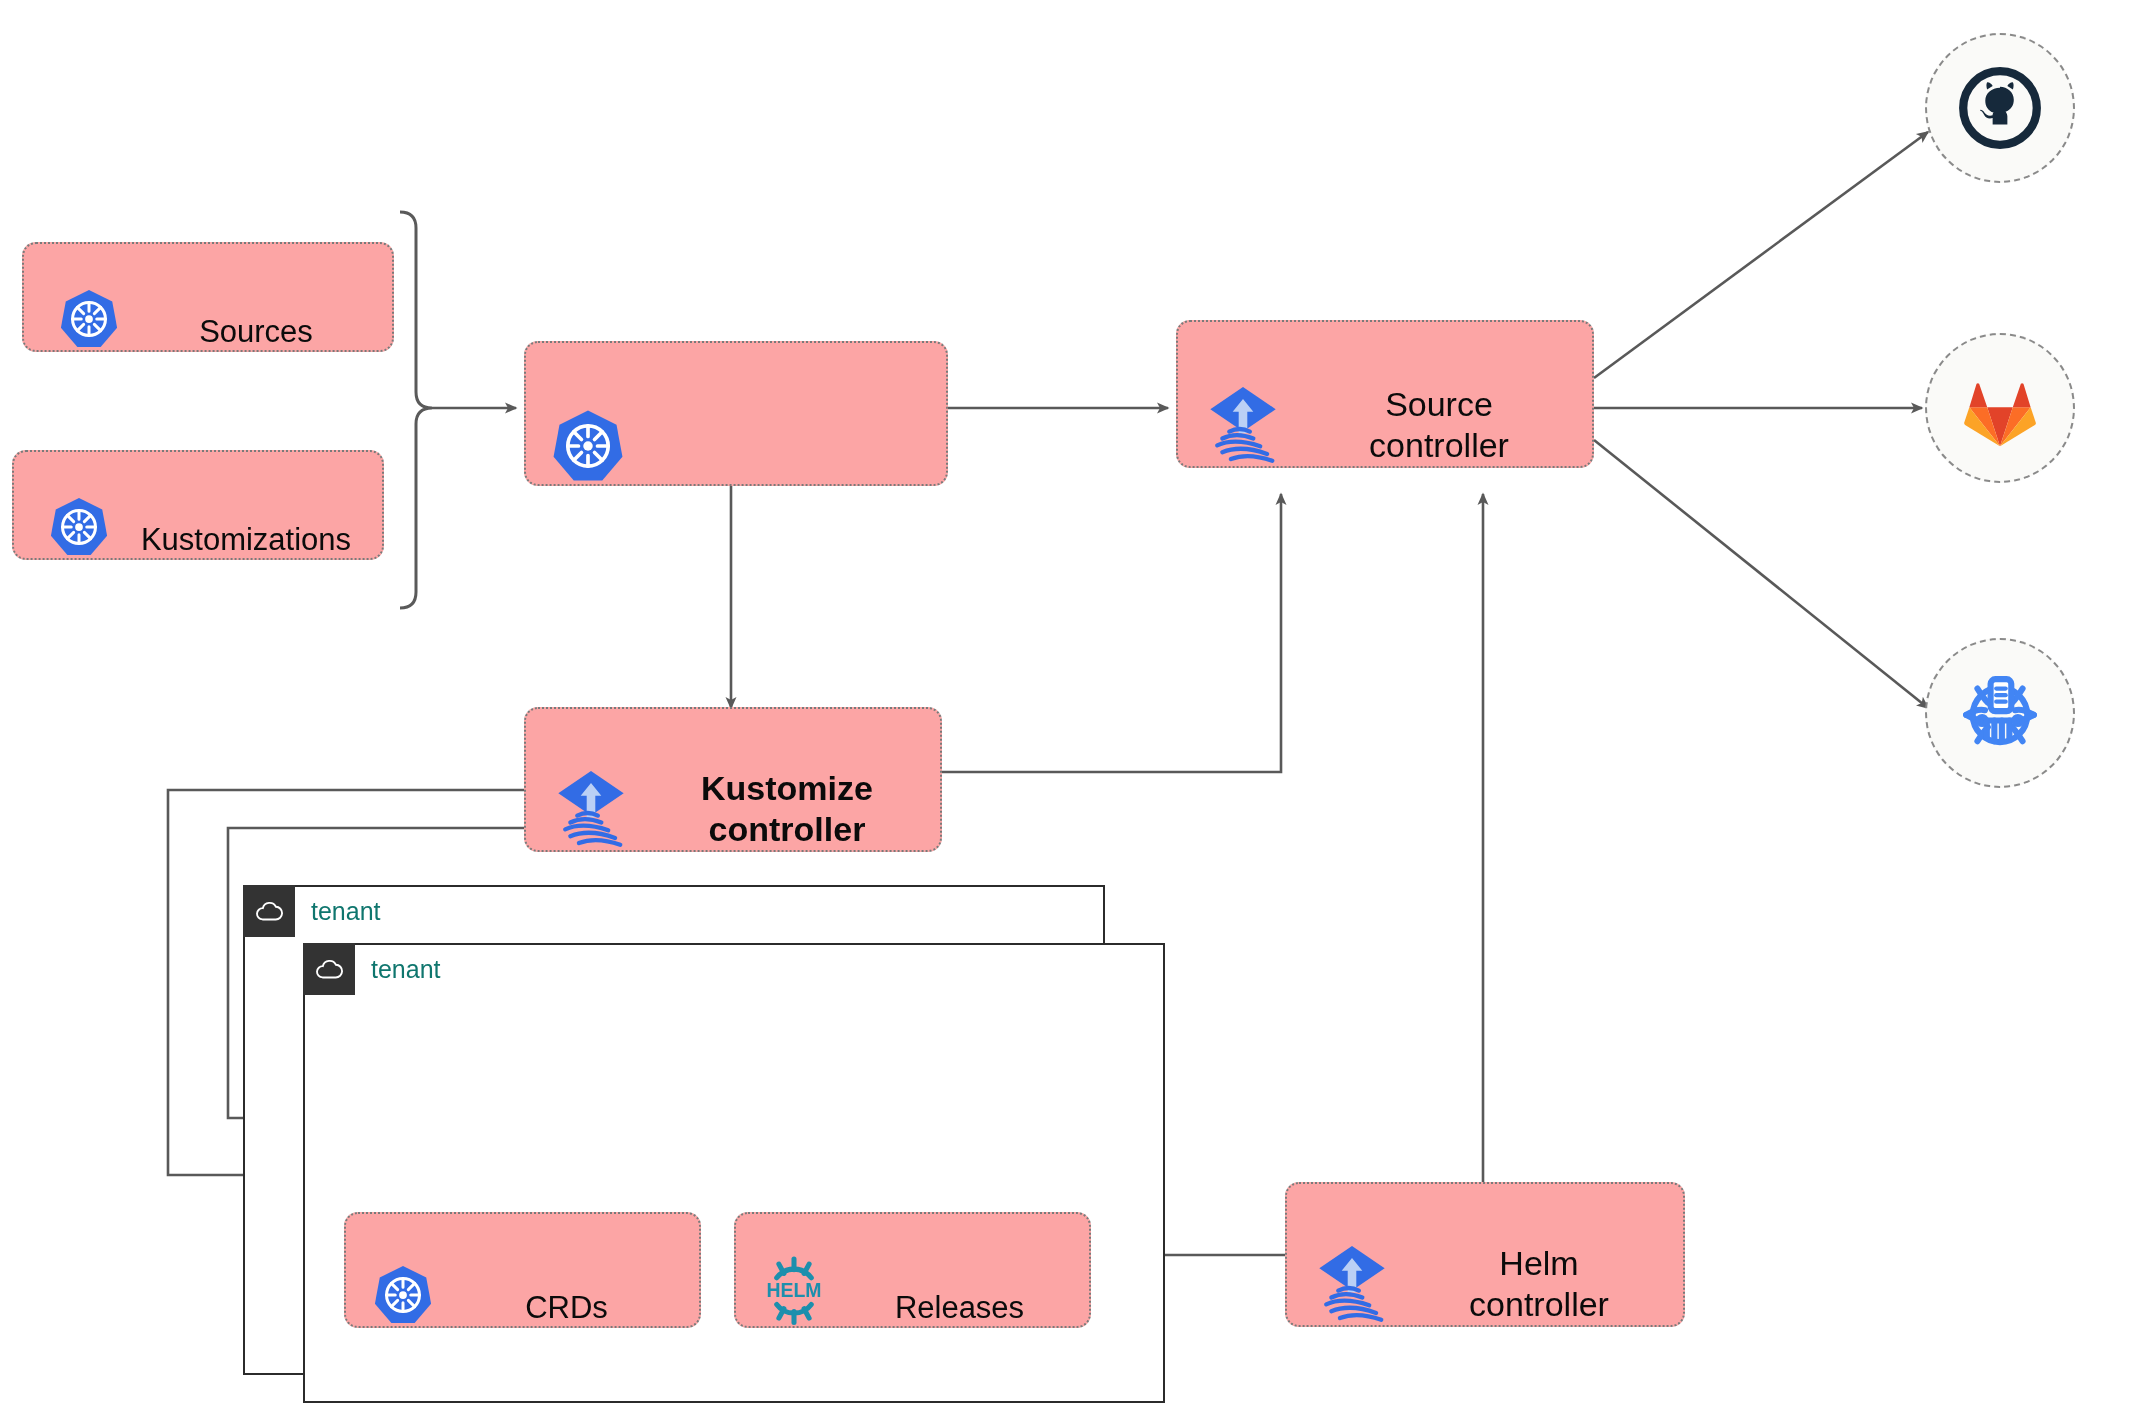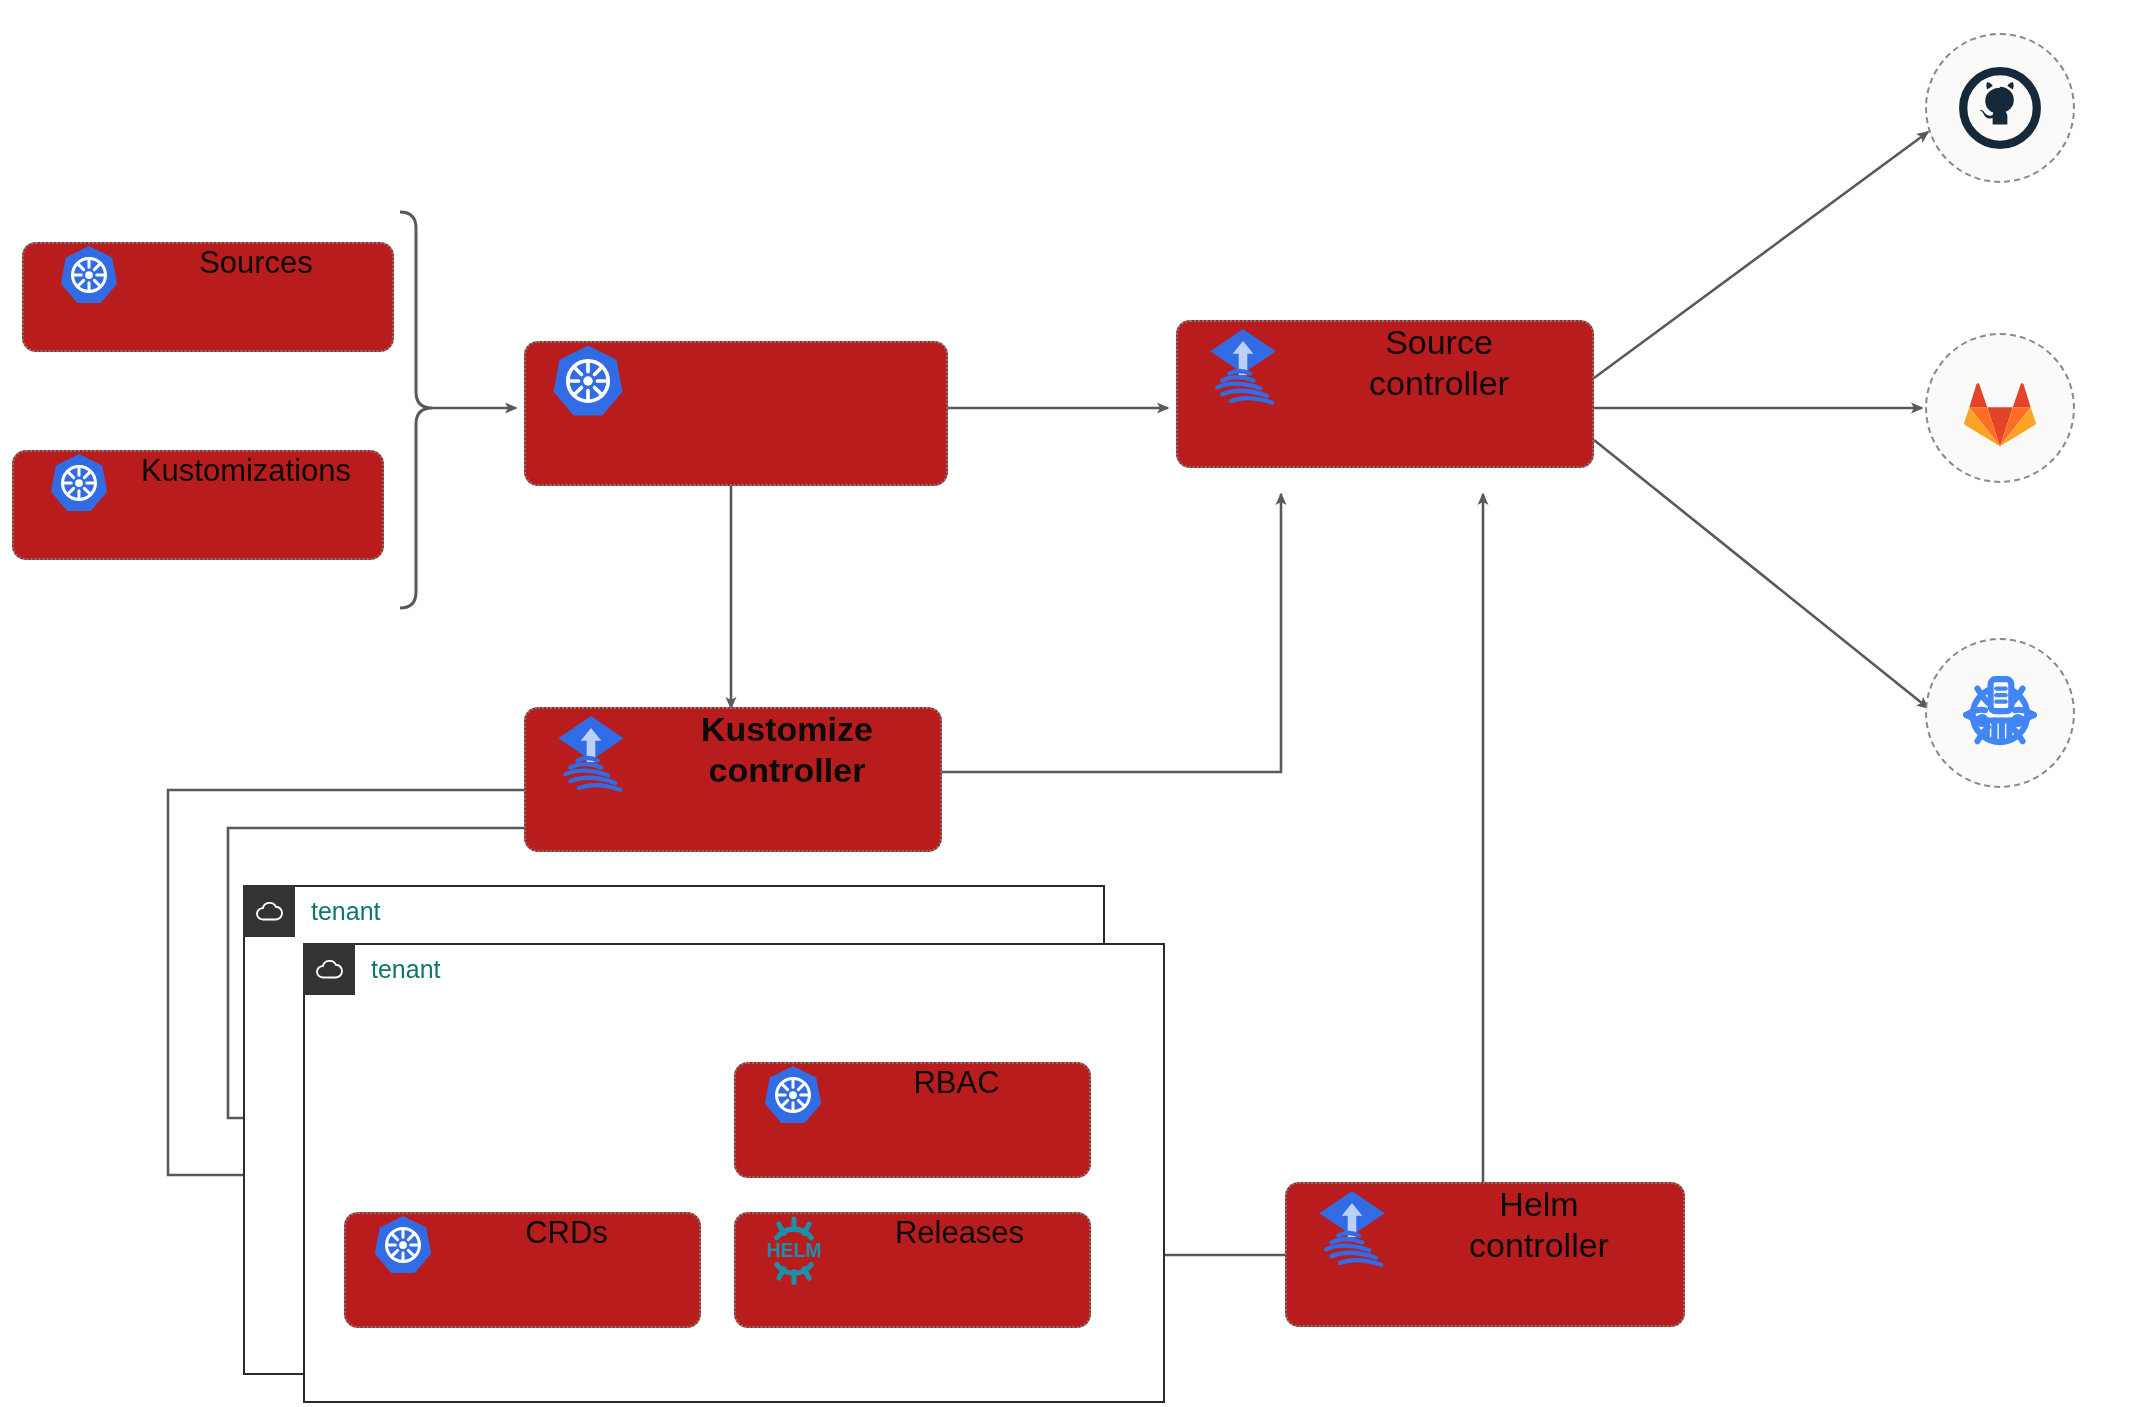--- a/index.html
+++ b/index.html
@@ -3,24 +3,24 @@
 <meta charset="utf-8">
 <style>
   html,body{margin:0;padding:0;background:#ffffff;}
   body{font-family:"Liberation Sans","DejaVu Sans",sans-serif;}
   #stage{position:relative;width:2144px;height:1407px;background:#ffffff;overflow:hidden;}
   #wires{position:absolute;left:0;top:0;width:2144px;height:1407px;pointer-events:none;}
 
   
   .node{
     position:absolute;
-    background:#b91c1c;
+    background:#fca5a5;
     border:2px dotted #7a7a7a;
     border-radius:14px;
-    display:flex;align-items:flex-start;
+    display:flex;align-items:flex-end;
     box-sizing:border-box;
     z-index:3;
   }
   .node .ico{flex:0 0 auto;display:flex;align-items:center;justify-content:center;}
   .node .lbl{
     flex:1 1 auto;text-align:center;color:#0b0b0b;
     line-height:1.2;white-space:pre-line;
   }
 
   .n-big .lbl{font-size:34px;}
@@ -207,34 +207,20 @@
     <div class="tbar">
       <div class="tchip">
         <svg width="30" height="24" viewBox="0 0 32 24">
           <path d="M9 21 a6 6 0 0 1 0.4 -12 a7.5 7.5 0 0 1 14 -1.5 a5.5 5.5 0 0 1 -0.4 13.5 Z" fill="none" stroke="#ffffff" stroke-width="2"></path>
         </svg>
       </div>
       <div class="tname">tenant</div>
     </div>
 
 
-    <div class="node n-small" style="left:429px;top:117px;width:357px;height:116px;">
-      <span class="ico" style="margin-left:26px;">
-        <svg width="62" height="62" viewBox="0 0 64 64">
-          <path d="M32 2 L56 14 L61 41 L44 61 L20 61 L3 41 L8 14 Z" fill="#326CE5"></path>
-          <g fill="none" stroke="#ffffff" stroke-width="3.1" stroke-linecap="round">
-            <circle cx="32" cy="32" r="17"></circle>
-            <path d="M32 15 L32 24 M32 40 L32 49 M15 32 L24 32 M40 32 L49 32
-                     M20 20 L26.5 26.5 M37.5 37.5 L44 44 M44 20 L37.5 26.5 M26.5 37.5 L20 44"></path>
-          </g>
-          <circle cx="32" cy="32" r="4" fill="#ffffff"></circle>
-        </svg>
-      </span>
-      <span class="lbl">RBAC</span>
-    </div>
 
     <div class="node n-small" style="left:39px;top:267px;width:357px;height:116px;">
       <span class="ico" style="margin-left:26px;">
         <svg width="62" height="62" viewBox="0 0 64 64">
           <path d="M32 2 L56 14 L61 41 L44 61 L20 61 L3 41 L8 14 Z" fill="#326CE5"></path>
           <g fill="none" stroke="#ffffff" stroke-width="3.1" stroke-linecap="round">
             <circle cx="32" cy="32" r="17"></circle>
             <path d="M32 15 L32 24 M32 40 L32 49 M15 32 L24 32 M40 32 L49 32
                      M20 20 L26.5 26.5 M37.5 37.5 L44 44 M44 20 L37.5 26.5 M26.5 37.5 L20 44"></path>
           </g>

